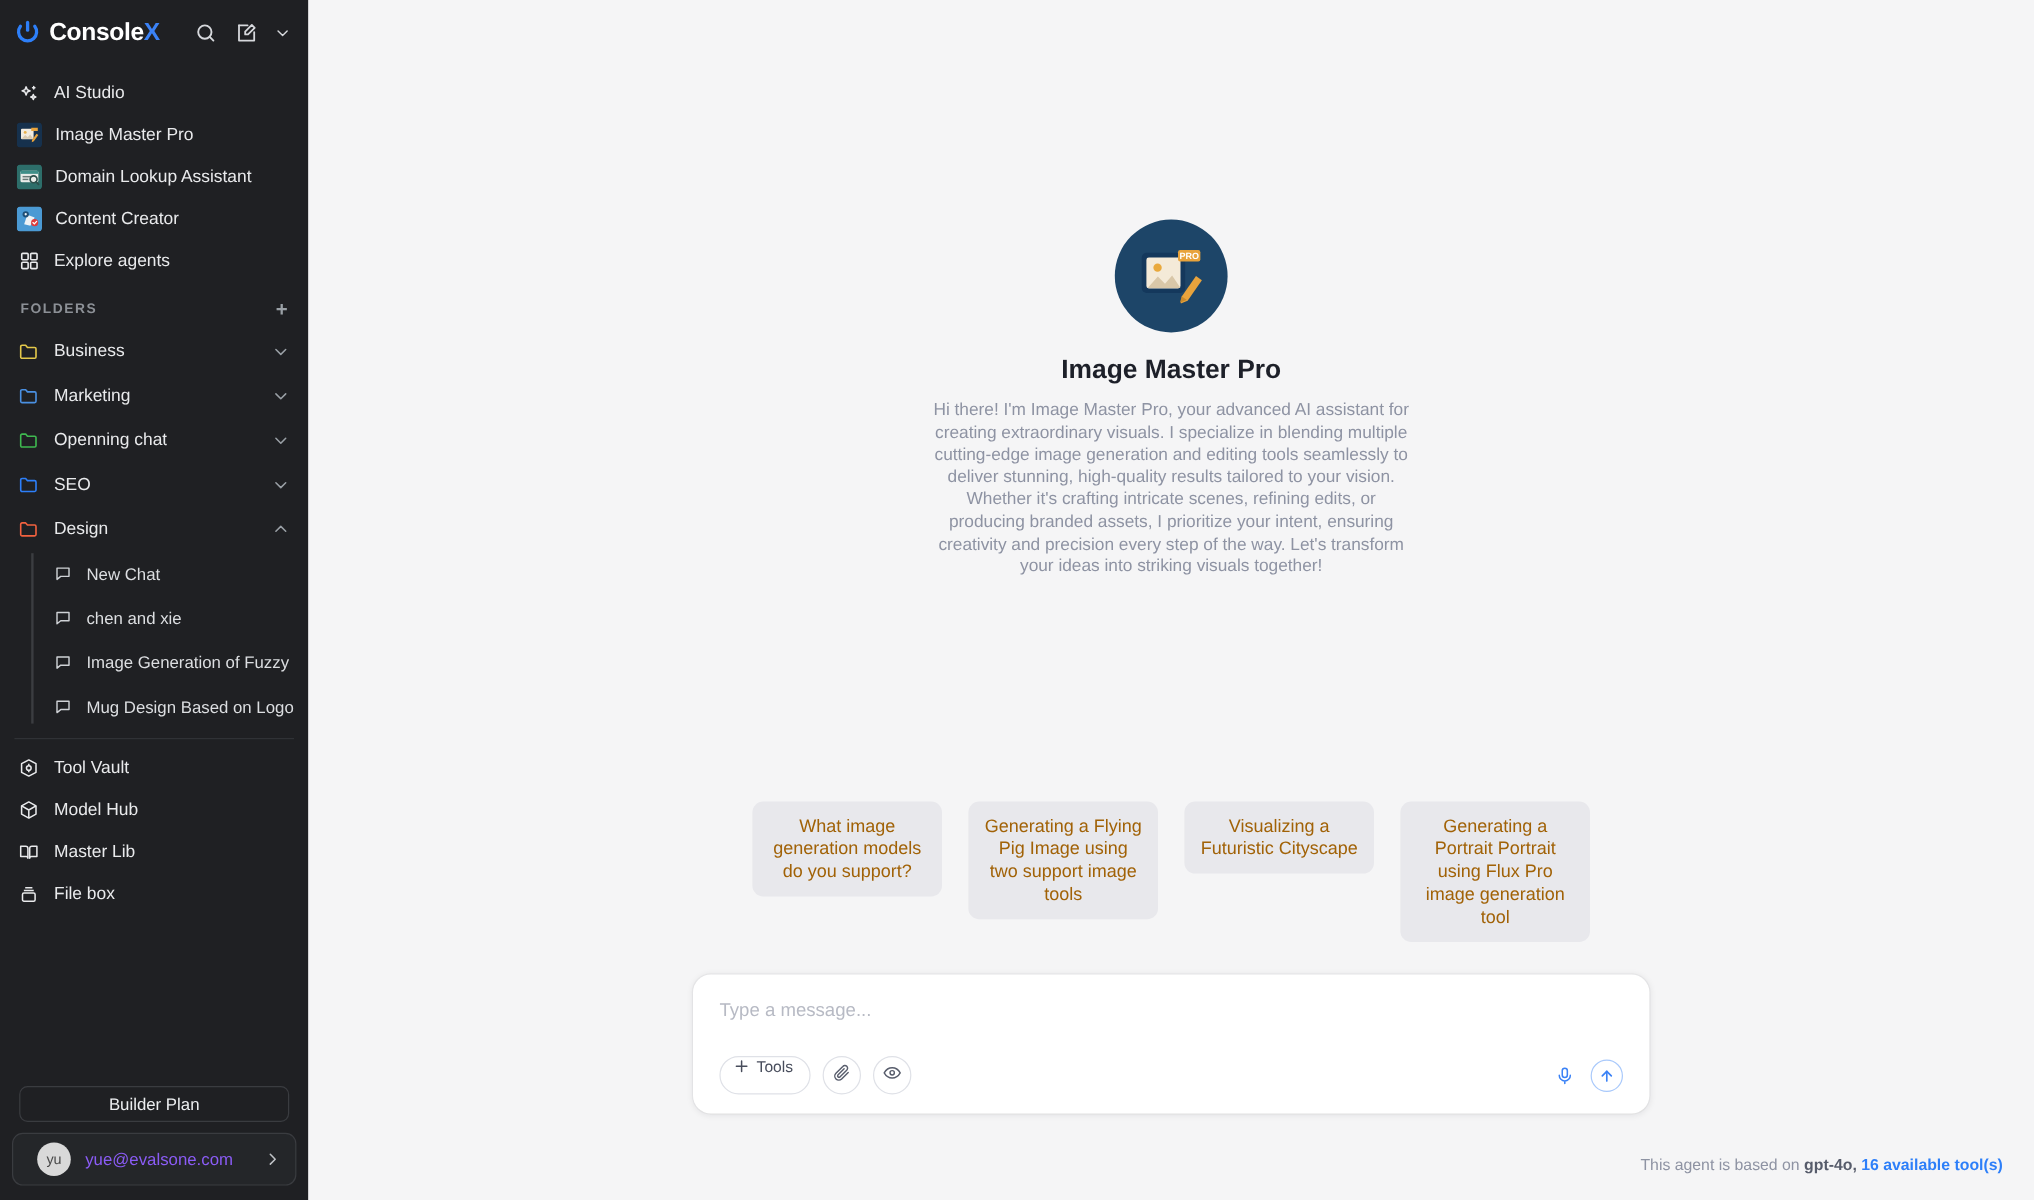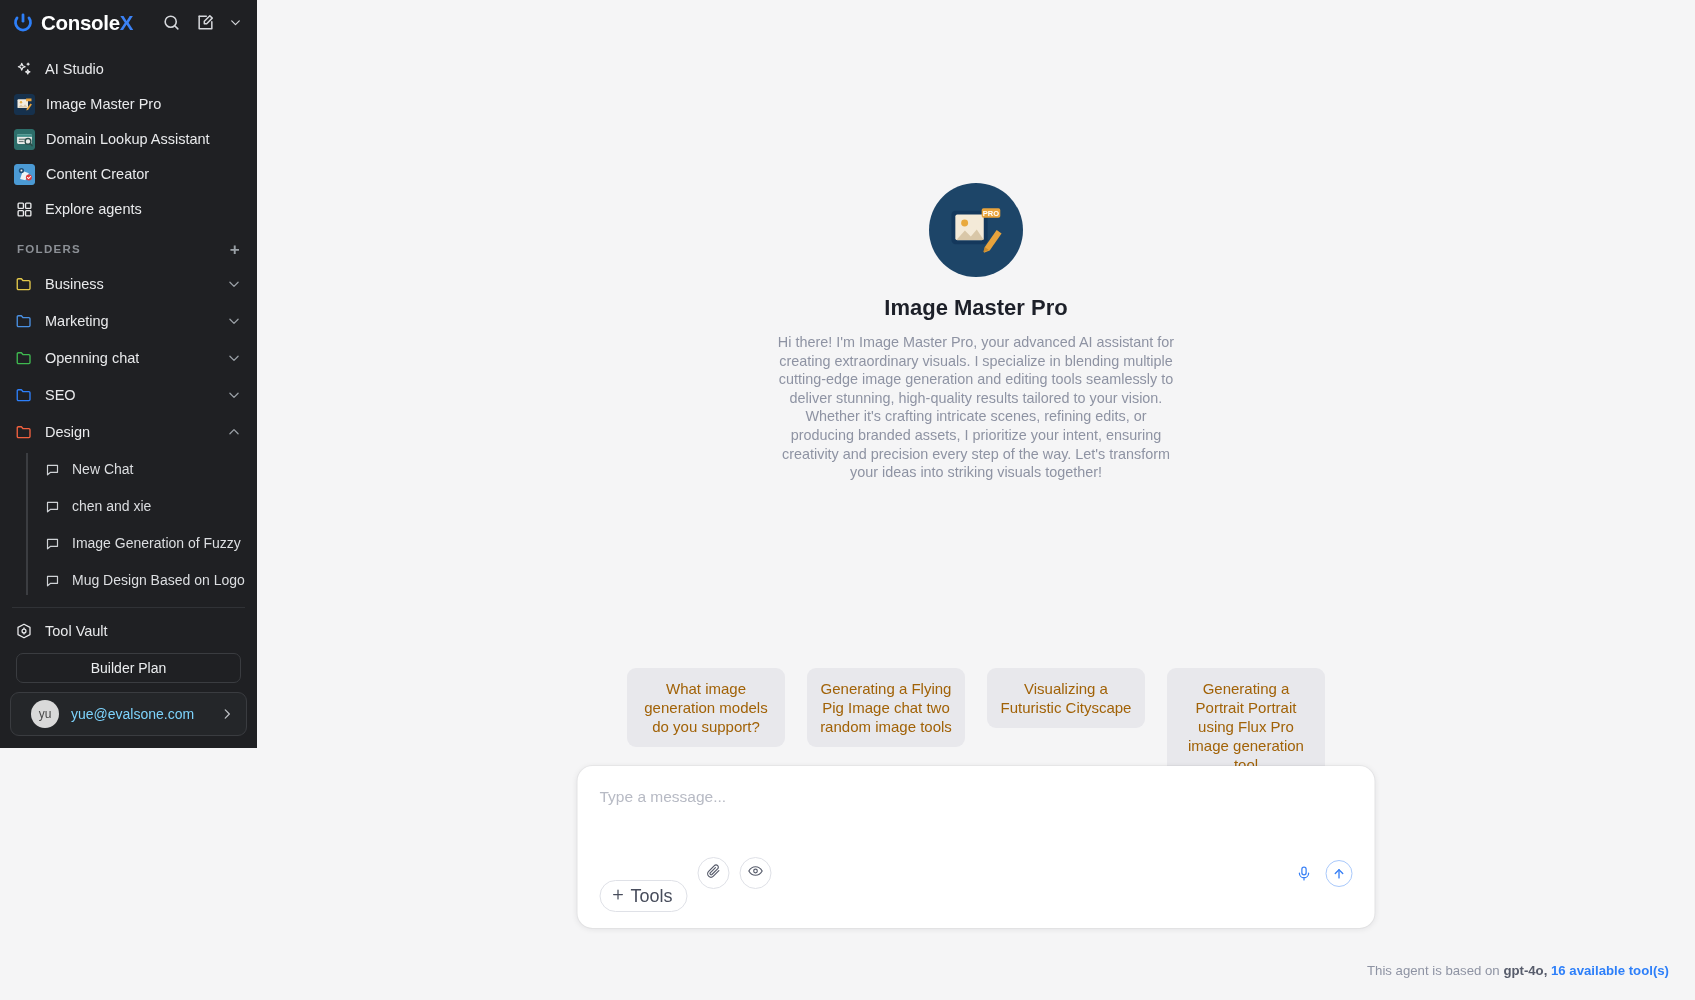--- a/index.html
+++ b/index.html
@@ -6,21 +6,21 @@
   html, body {
     width: 1695px; height: 1000px;
     font-family: "Liberation Sans", sans-serif;
     overflow: hidden;
     background: #f5f5f6;
   }
   #app { display: flex; width: 1695px; height: 1000px; }
 
   
   .sidebar {
-    width: 257px; height: 748px;
+    width: 257px; height: 1000px;
     background: #1f2023;
     color: #e9eaec;
     display: flex; flex-direction: column;
     flex: 0 0 257px;
     position: relative;
   }
   .sb-top {
     height: 54px;
     display: flex; align-items: center;
     padding: 0 14px 0 12px;
@@ -92,21 +92,21 @@
     background: #242629;
     display: flex; align-items: center; gap: 12px;
     padding: 0 12px 0 20px; cursor: pointer;
   }
   .avatar {
     width: 28px; height: 28px; border-radius: 50%;
     background: #d9d9d9; color: #4a4a4a;
     display: flex; align-items: center; justify-content: center;
     font-size: 12px; flex: 0 0 28px;
   }
-  .user-mail { font-size: 14px; color: #7dd3fc; }
+  .user-mail { font-size: 14px; color: #8b5cf6; }
   .user-row .chev-right { margin-left: auto; color: #bfc2c6; display: flex; }
 
   
   .main {
     flex: 1 1 auto; height: 1000px;
     background: #f5f5f6;
     display: flex; flex-direction: column;
     position: relative;
   }
   .topbar {
@@ -173,22 +173,22 @@
     font-size: 15.5px; color: #2c2f38;
     font-family: "Liberation Sans", sans-serif;
     background: transparent;
     padding: 0 0 6px 0;
   }
   .composer-input::placeholder { color: #b7bac4; }
   .composer-row { display: flex; align-items: center; margin-top: 22px; }
   .tools-btn {
     height: 32px; padding: 0 14px 0 10px;
     border: 1px solid #dfe1e7; border-radius: 16px;
-    display: flex; align-items: center; gap: 5px;
-    font-size: 18px; color: #484d5c; cursor: pointer; background: #fff; margin-top: 46px;
+    display: flex; align-items: flex-start; gap: 5px;
+    font-size: 13px; color: #484d5c; cursor: pointer; background: #fff;
   }
   .round-btn {
     width: 32px; height: 32px; margin-left: 10px;
     border: 1px solid #dfe1e7; border-radius: 50%;
     display: flex; align-items: center; justify-content: center;
     color: #585d6c; cursor: pointer; background: #fff;
   }
   .composer-right { margin-left: auto; display: flex; align-items: center; gap: 13px; }
   .mic-btn { color: #3b82f6; cursor: pointer; display: flex; }
   .send-btn {
@@ -484,21 +484,21 @@
           <path d="M15.4 18.6l4.6-6.6 1.9 1.35-4.6 6.6-2.2 0.9z" fill="#e8a33c"></path>
           <path d="M15.4 18.6l1.6 1.1-2.2.9z" fill="#c98a2c"></path>
         </svg>
       </div>
       <div class="agent-name">Image Master Pro</div>
       <div class="agent-desc">Hi there! I'm Image Master Pro, your advanced AI assistant for creating extraordinary visuals. I specialize in blending multiple cutting-edge image generation and editing tools seamlessly to deliver stunning, high-quality results tailored to your vision. Whether it's crafting intricate scenes, refining edits, or producing branded assets, I prioritize your intent, ensuring creativity and precision every step of the way. Let's transform your ideas into striking visuals together!</div>
     </div>
 
     <div class="chips">
       <div class="chip">What image generation models do you support?</div>
-      <div class="chip">Generating a Flying Pig Image chat two random image tools</div>
+      <div class="chip">Generating a Flying Pig Image using two support image tools</div>
       <div class="chip">Visualizing a Futuristic Cityscape</div>
       <div class="chip">Generating a Portrait Portrait using Flux Pro image generation tool</div>
     </div>
 
     <div class="composer-wrap">
       <div class="composer">
         <input class="composer-input" type="text" placeholder="Type a message..." style="">
         <div class="composer-row">
           <div class="tools-btn">
             <span>

